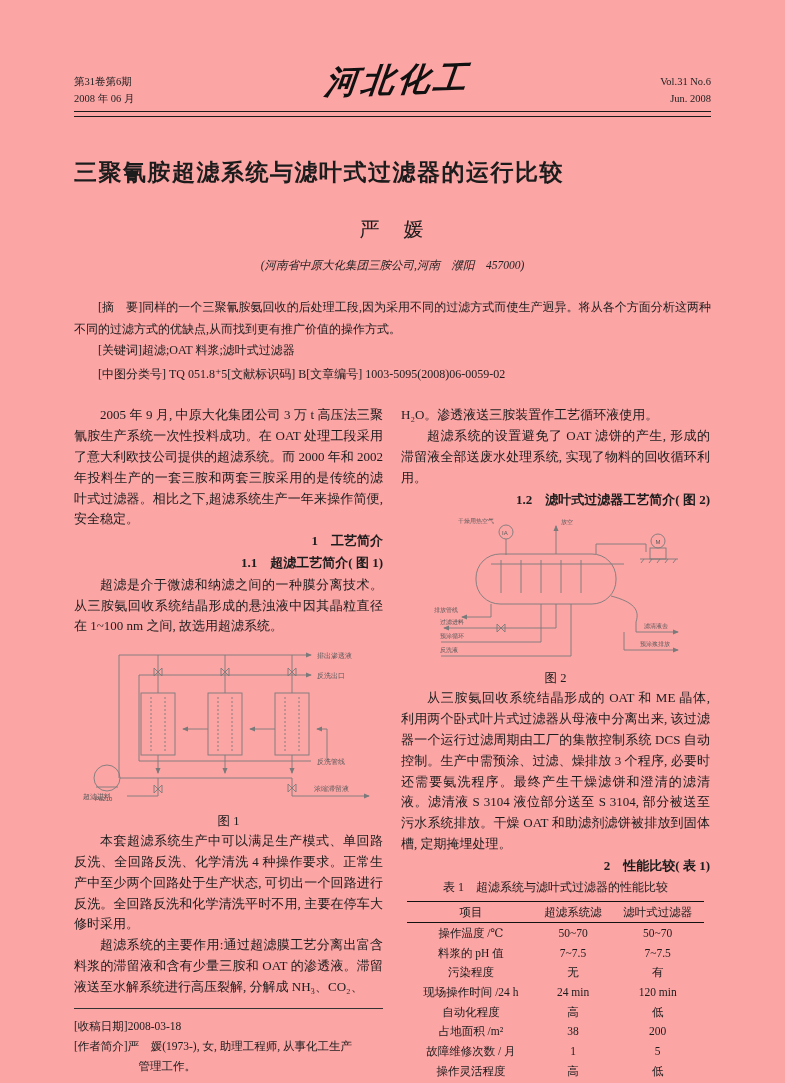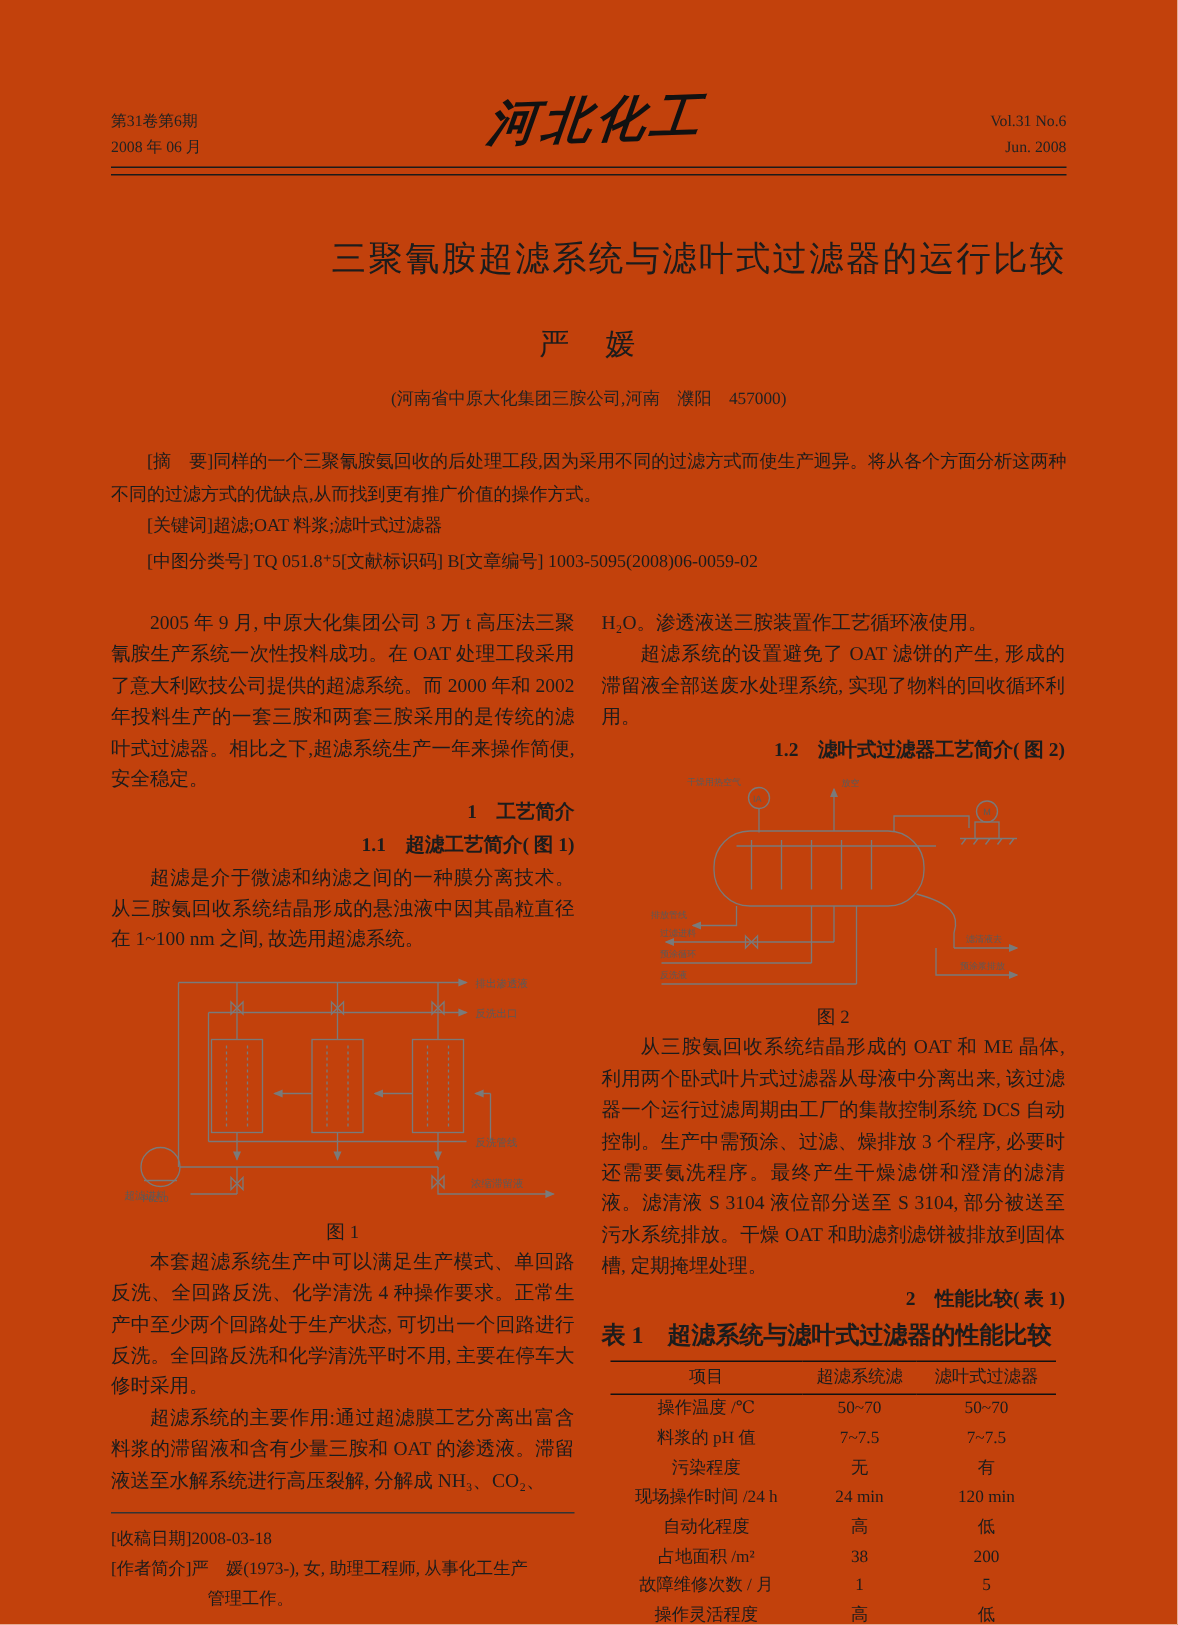--- a/index.html
+++ b/index.html
@@ -1,61 +1,61 @@
 <!DOCTYPE html>
 <html><head>
 <meta charset="utf-8">
 <style>
   html,body{margin:0;padding:0;background:#ffffff;}
   .page{
     position:relative;
     width:785px;height:1083px;
-    background:#c2410c;
+    background:#fca5a5;
     font-family:"Liberation Serif","DejaVu Serif",serif;
     color:#1c1c1c;
     overflow:hidden;
     box-sizing:border-box;
     padding:58px 74px 0 74px;
   }
   
   .jheader{display:flex;justify-content:space-between;align-items:flex-end;}
   .jheader .hleft,.jheader .hright{font-size:10.5px;line-height:1.55;color:#222;}
   .jheader .hright{text-align:right;}
   .jlogo{
     font-size:33px;font-weight:bold;font-style:italic;
     transform:skewX(-8deg) rotate(-2deg);
     letter-spacing:3px;color:#111;
     font-family:"DejaVu Serif",serif;
     padding-bottom:4px;
   }
   .hrule{margin-top:4px;height:4px;border-top:1.8px solid #1a1a1a;border-bottom:0.9px solid #1a1a1a;}
   
-  .ptitle{margin-top:40px;text-align:right;font-size:23px;font-weight:normal;letter-spacing:1.5px;}
+  .ptitle{margin-top:40px;text-align:left;font-size:23px;font-weight:bold;letter-spacing:1.5px;}
   .pauthor{margin-top:28px;text-align:center;font-size:20px;letter-spacing:2px;}
-  .paffil{margin-top:15px;text-align:center;font-size:11.5px;color:#222;}
+  .paffil{margin-top:15px;text-align:center;font-size:11.5px;color:#222;font-style:italic;}
   
   .abs{margin-top:24px;font-size:12px;line-height:1.8;color:#1c1c1c;}
   .abs p{margin:0;text-indent:2em;text-align:justify;}
   .absmeta{display:flex;justify-content:flex-start;margin-top:2px;}
   .absmeta span:first-child{margin-left:2em;}
   
   .cols{display:flex;gap:18px;margin-top:20px;}
   .col{width:309px;font-size:13px;line-height:1.6;text-align:justify;}
   .col p{margin:0;text-indent:2em;}
   .col p.noindent{text-indent:0;}
   .col h3{margin:1px 0;font-size:13px;font-weight:bold;text-align:right;}
   
   .figwrap{text-align:center;margin:4px 0 2px 0;}
   .figwrap svg{display:block;margin:0 auto;}
   .figcap{text-align:center;font-size:12.5px;margin:0 0 4px 0;text-indent:0 !important;}
   .fig-stroke{stroke:#7a7a7a;stroke-width:0.9;fill:none;}
   .fig-text{font-size:7px;fill:#5a5a5a;font-family:"Liberation Sans",sans-serif;}
   .fig-text-s{font-size:6px;fill:#5a5a5a;font-family:"Liberation Sans",sans-serif;}
   
-  .tblcap{text-align:left;font-weight:bold;font-size:16px;margin-top:6px;text-indent:0 !important;}
+  .tblcap{text-align:center;font-weight:normal;font-size:12px;margin-top:6px;text-indent:0 !important;}
   table.perf{width:96%;margin:4px auto 0 auto;border-collapse:collapse;font-size:11.5px;line-height:1.45;}
   table.perf th{border-top:1.6px solid #111;border-bottom:1.6px solid #111;padding:2px 0;font-weight:normal;text-align:center;}
   table.perf td{padding:1.5px 0;text-align:center;}
   table.perf tr.lastrow td{border-bottom:1.6px solid #111;padding-bottom:4px;}
   
   .footnote{margin-top:10px;border-top:1.1px solid #333;padding-top:7px;font-size:11.5px;line-height:1.75;}
   .footnote p{margin:0;text-indent:0;}
   .footnote p.bio2{margin-left:5.6em;}
 </style>
 </head>

